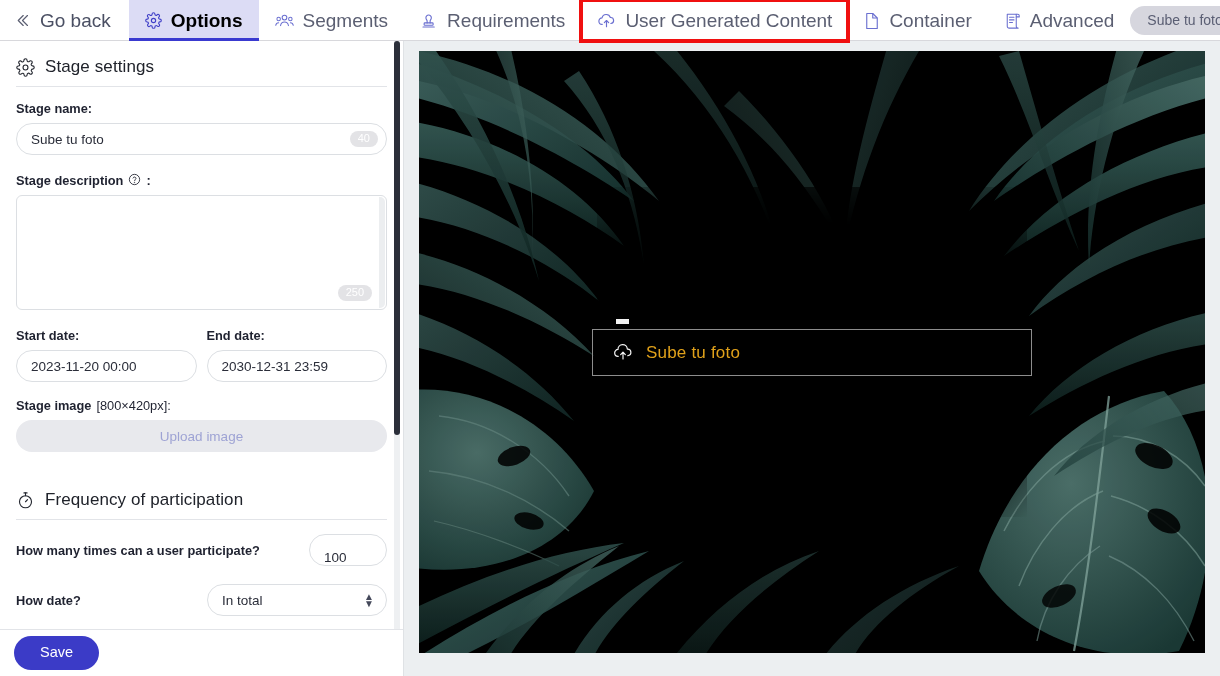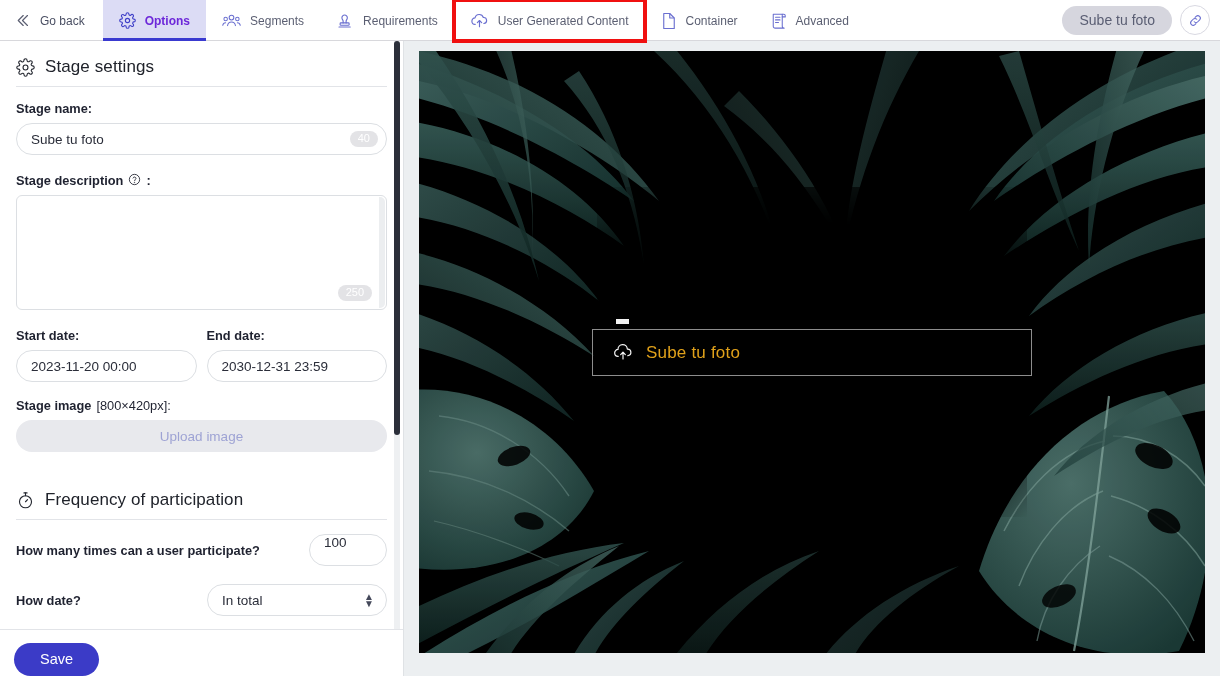--- a/index.html
+++ b/index.html
@@ -23,30 +23,30 @@
     align-items: stretch;
   }
   .tab {
     display: flex;
     align-items: center;
     gap: 9px;
     padding: 0 16px;
     height: 41px;
     cursor: pointer;
     color: #5b5f72;
-    font-size: 12px;
+    font-size: 19px;
     white-space: nowrap;
     position: relative;
     background: transparent;
   }
   .tab .tlabel { line-height: 1; }
   .tab.go-back { color: #4a4f63; padding-left: 14px; padding-right: 18px; }
   .tab.active {
     background: #dcdcf5;
-    color: #6d28d9;
+    color: #000000;
     font-weight: bold;
   }
   .tab.active::after {
     content: "";
     position: absolute;
     left: 0; right: 0; bottom: 0;
     height: 3px;
     background: #3a3ad0;
   }
   .tab.highlight {
@@ -220,21 +220,21 @@
     font-size: 12.8px;
     font-weight: bold;
     color: #1f2230;
   }
   .num-pill {
     width: 78px;
     height: 32px;
     border: 1px solid #dcdfe3;
     border-radius: 18px;
     display: flex;
-    align-items: flex-start;
+    align-items: flex-end;
     padding: 0 14px;
     font-size: 13.5px;
     color: #2a2d39;
   }
   .select-pill {
     width: 180px;
     height: 32px;
     border: 1px solid #dcdfe3;
     border-radius: 18px;
     display: flex;
@@ -245,21 +245,21 @@
     color: #2a2d39;
     cursor: pointer;
   }
   .spin { display: flex; flex-direction: column; gap: 2px; color: #44485a; line-height: .55; font-size: 10px; }
 
   .left-footer {
     flex: 0 0 auto;
     height: 47px;
     border-top: 1px solid #e2e4e8;
     display: flex;
-    align-items: flex-end;
+    align-items: center;
     padding-left: 14px;
     background: #fff;
   }
   .save-btn {
     background: #3b3bc7;
     color: #ffffff;
     border-radius: 20px;
     font-size: 14.5px;
     padding: 9px 26px 10px;
     line-height: 1;

